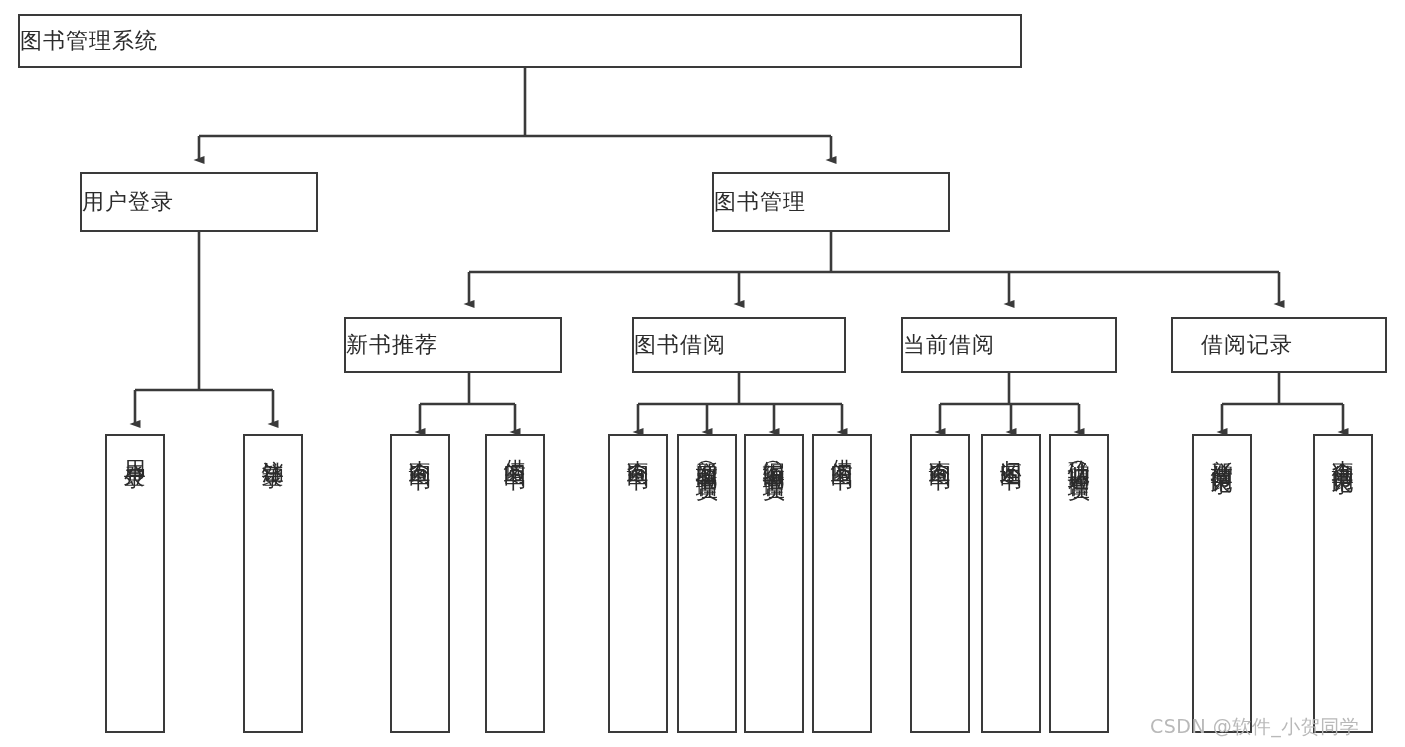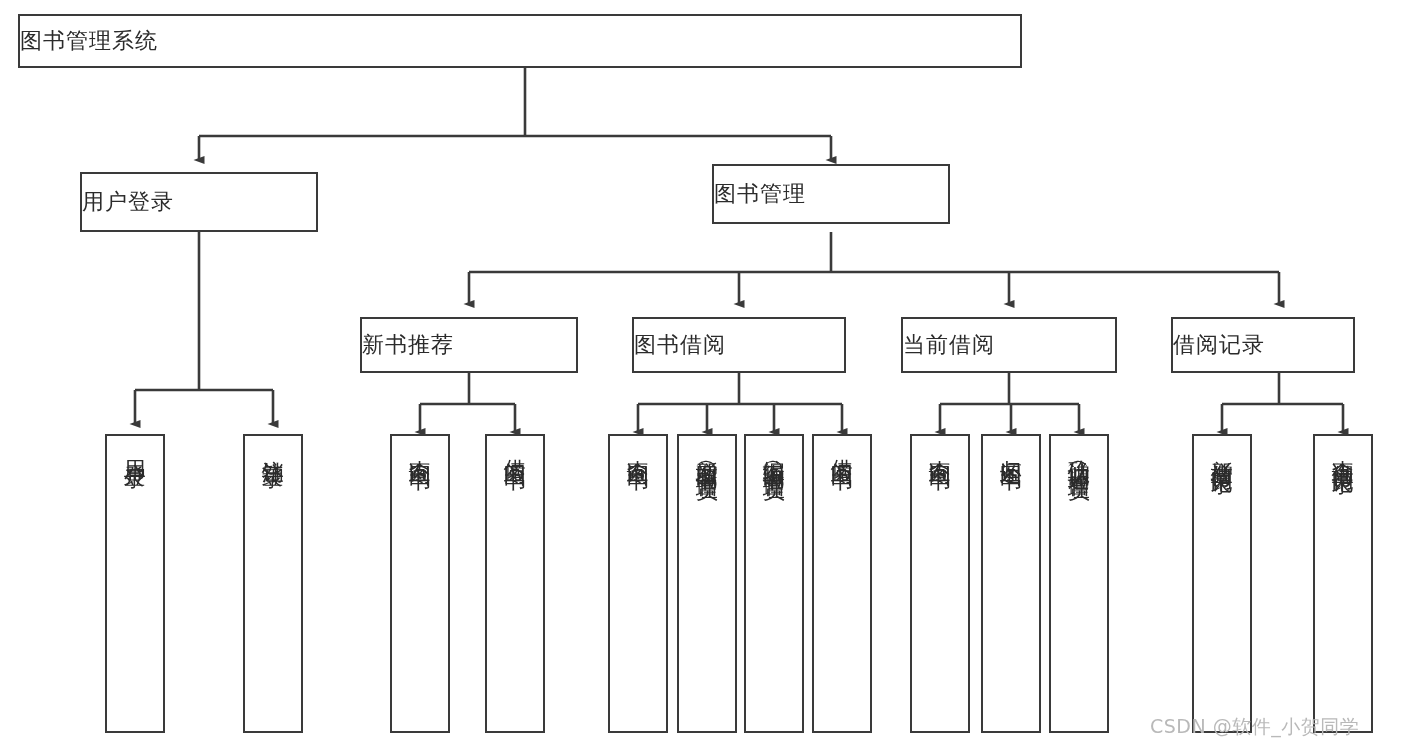--- a/index.html
+++ b/index.html
@@ -115,34 +115,34 @@
     </g>
   </svg>
 
   <div class="node h" style="left:18px; top:14px; width:1004px; height:54px;">
     <span>图书管理系统</span>
   </div>
 
   <div class="node h" style="left:80px; top:172px; width:238px; height:60px;">
     <span>用户登录</span>
   </div>
-  <div class="node h" style="left:712px; top:164px; width:238px; height:60px;">
+  <div class="node h" style="left:712px; top:172px; width:238px; height:60px;">
     <span>图书管理</span>
   </div>
 
-  <div class="node h" style="left:360px; top:317px; width:218px; height:56px;">
+  <div class="node h" style="left:344px; top:317px; width:218px; height:56px;">
     <span>新书推荐</span>
   </div>
   <div class="node h" style="left:632px; top:317px; width:214px; height:56px;">
     <span>图书借阅</span>
   </div>
   <div class="node h" style="left:901px; top:317px; width:216px; height:56px;">
     <span>当前借阅</span>
   </div>
-  <div class="node h" style="left:1171px; top:317px; width:184px; height:56px;">
+  <div class="node h" style="left:1171px; top:317px; width:216px; height:56px;padding-left:28px;">
     <span>借阅记录</span>
   </div>
 
   <div class="node v" style="left:105px; top:434px; width:60px; height:299px;">
     <span class="vtext">用户登录</span>
   </div>
   <div class="node v" style="left:243px; top:434px; width:60px; height:299px;">
     <span class="vtext">注销登录</span>
   </div>
 

